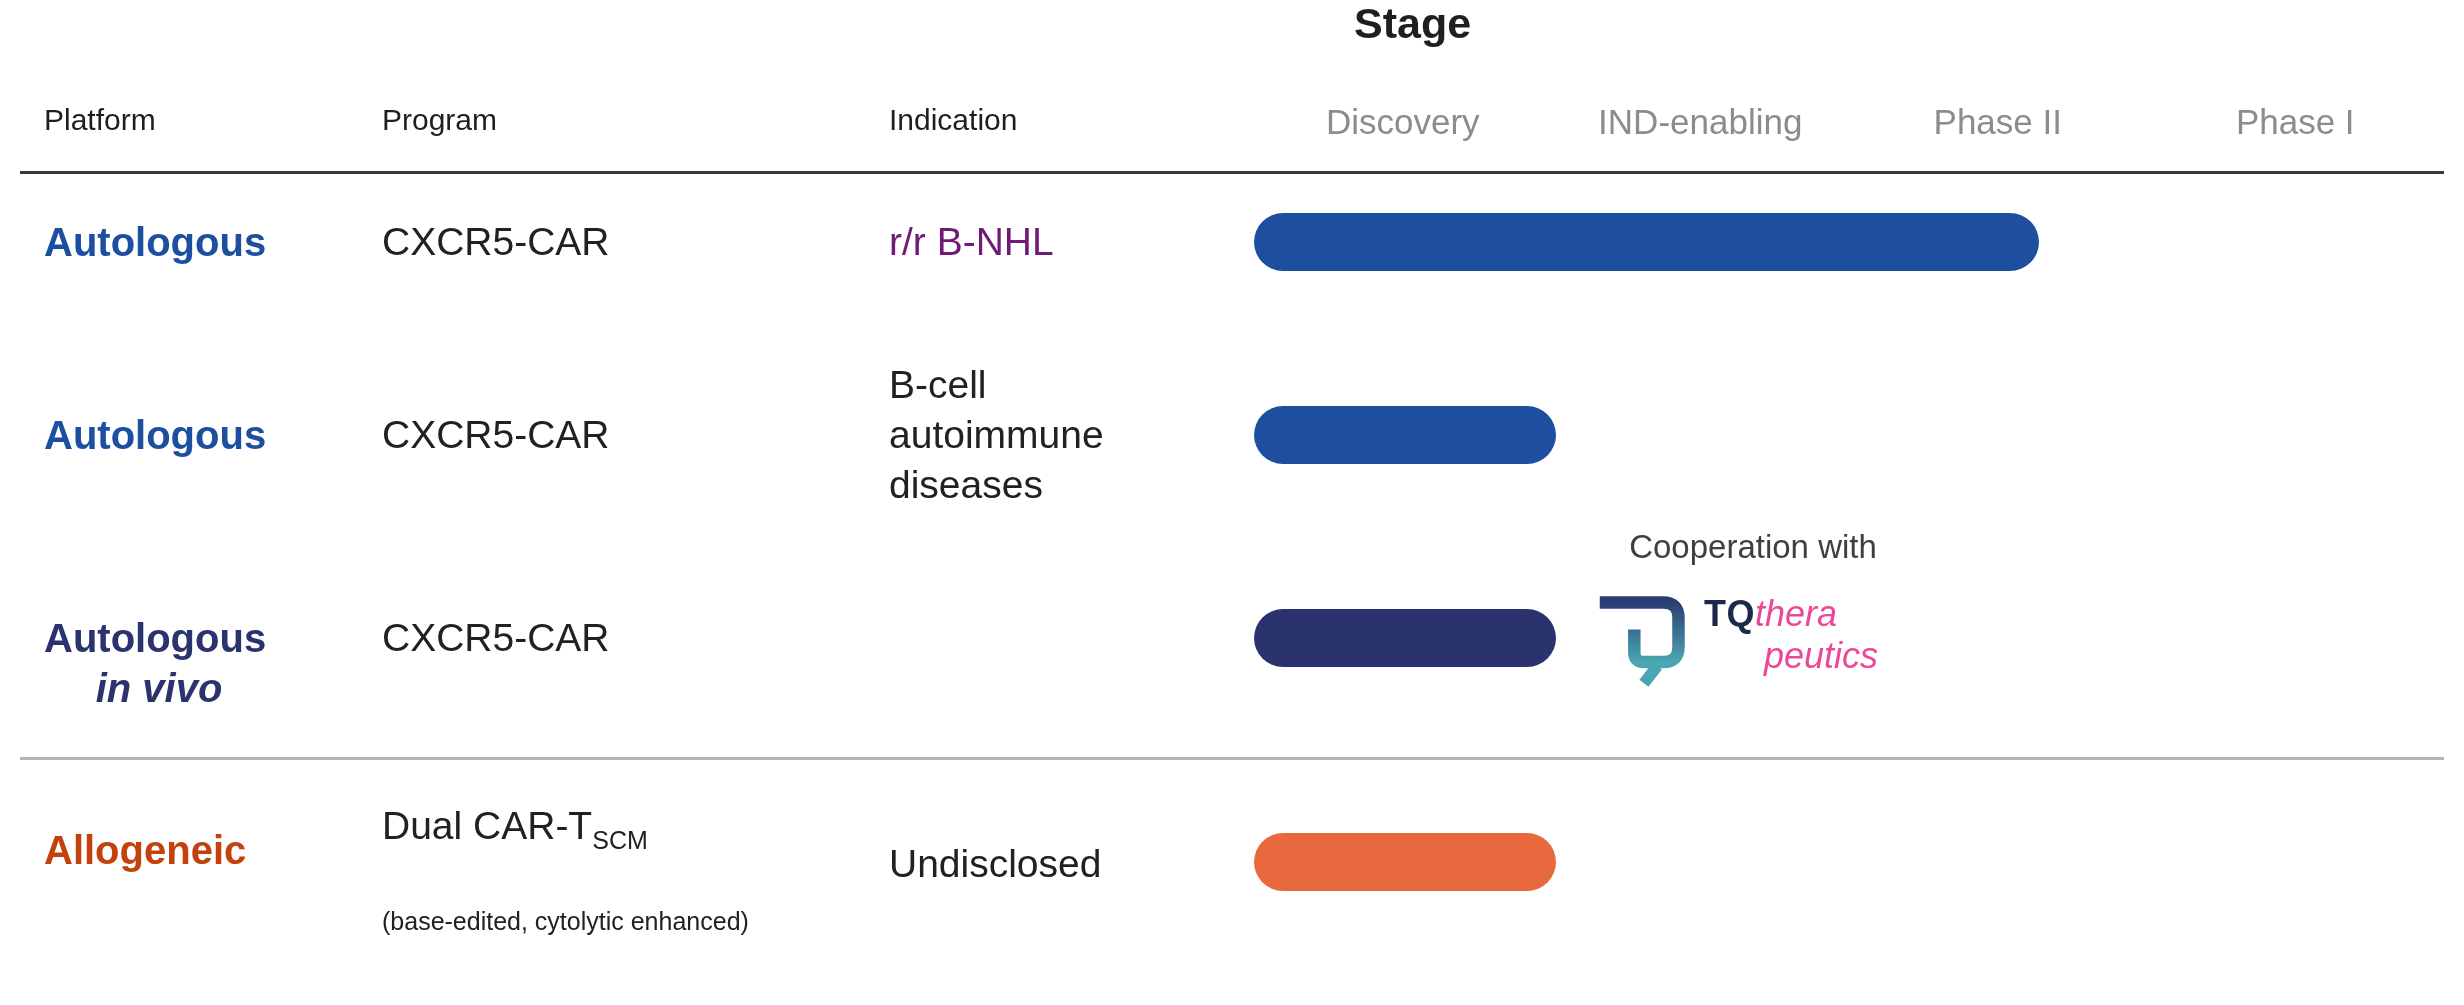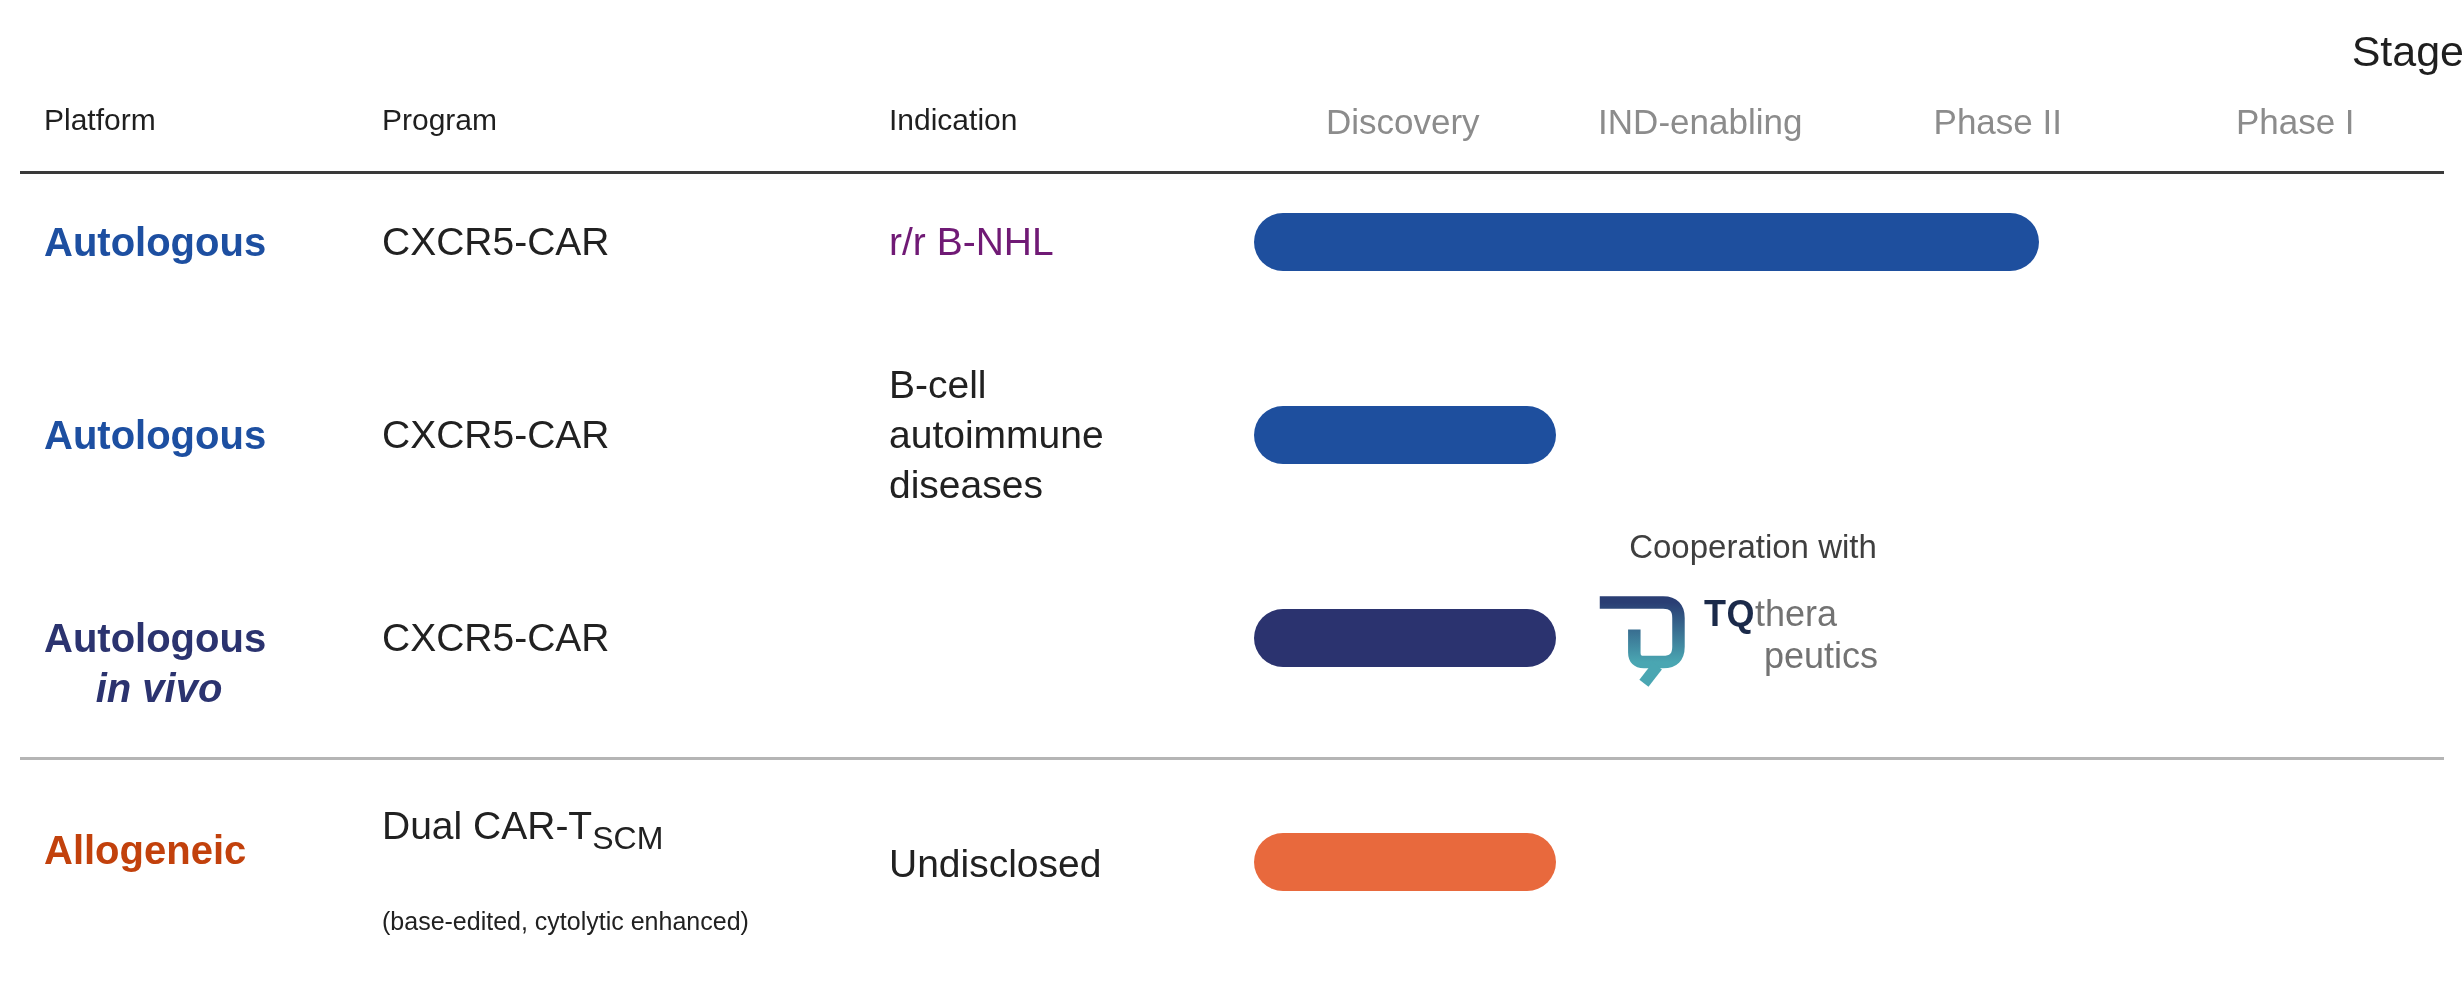--- a/index.html
+++ b/index.html
@@ -9,24 +9,23 @@
     height: 1005px;
     background: #ffffff;
     font-family: "Liberation Sans", sans-serif;
     overflow: hidden;
   }
   .abs { position: absolute; }
 
   
   .stage-title {
     left: 1354px; top: 0px; width: 1110px;
-    text-align: right;
-    font-size: 43px; font-weight: 400; color: #1f1f1f;
+    text-align: left;
+    font-size: 43px; font-weight: 700; color: #1f1f1f;
     line-height: 46px;
-    margin-top: 28px;
   }
   .col-header {
     top: 95px; height: 50px; line-height: 50px;
     font-size: 30px; font-weight: 400; color: #1f1f1f;
   }
   .col-header.platform   { left: 44px; }
   .col-header.program    { left: 382px; }
   .col-header.indication { left: 889px; }
 
   .stage-headers {
@@ -80,34 +79,34 @@
   .r4-note { top: 886px; left: 382px; font-size: 25px; font-weight: 400; line-height: 30px; white-space: nowrap; }
   .r4-ind { top: 835px; }
   .r4-bar { top: 833px; }
 
   .in-vivo {
     display: block; text-align: center; width: 230px;
     font-style: italic; line-height: 50px;
   }
   .plat-line1 { display: block; line-height: 50px; }
 
-  sub.scm { font-size: 32px; font-weight: 500; vertical-align: -10px; text-align: center; }
+  sub.scm { font-size: 25px; font-weight: 500; vertical-align: -10px; text-align: center; }
 
   
   .cooperation-note {
     left: 1553px; top: 528px; width: 400px;
     text-align: center;
     font-size: 33px; font-weight: 400;
     line-height: 38px; white-space: nowrap;
   }
   .tq-logo { left: 1594px; top: 585px; width: 330px; height: 120px; display: flex; }
   .tq-logo-icon { width: 96px; height: 110px; flex: 0 0 auto; }
   .tq-logo-text { margin-left: 14px; margin-top: 8px; font-size: 36px; line-height: 42px; white-space: nowrap; }
   .tq-strong { font-weight: 700; color: #1b2a4a; letter-spacing: 0.5px; }
-  .tq-light  { font-weight: 400; color: #737373; }
+  .tq-light  { font-weight: 400; color: #ec4899; font-style: italic; }
   .tq-line2  { padding-left: 60px; }
 </style>
 </head>
 <body>
 
 <div class="page">
 
   <div class="abs stage-title" style="color: rgb(31, 31, 31);">Stage</div>
 
   <div class="abs col-header platform" style="color: rgb(31, 31, 31);">Platform</div>

